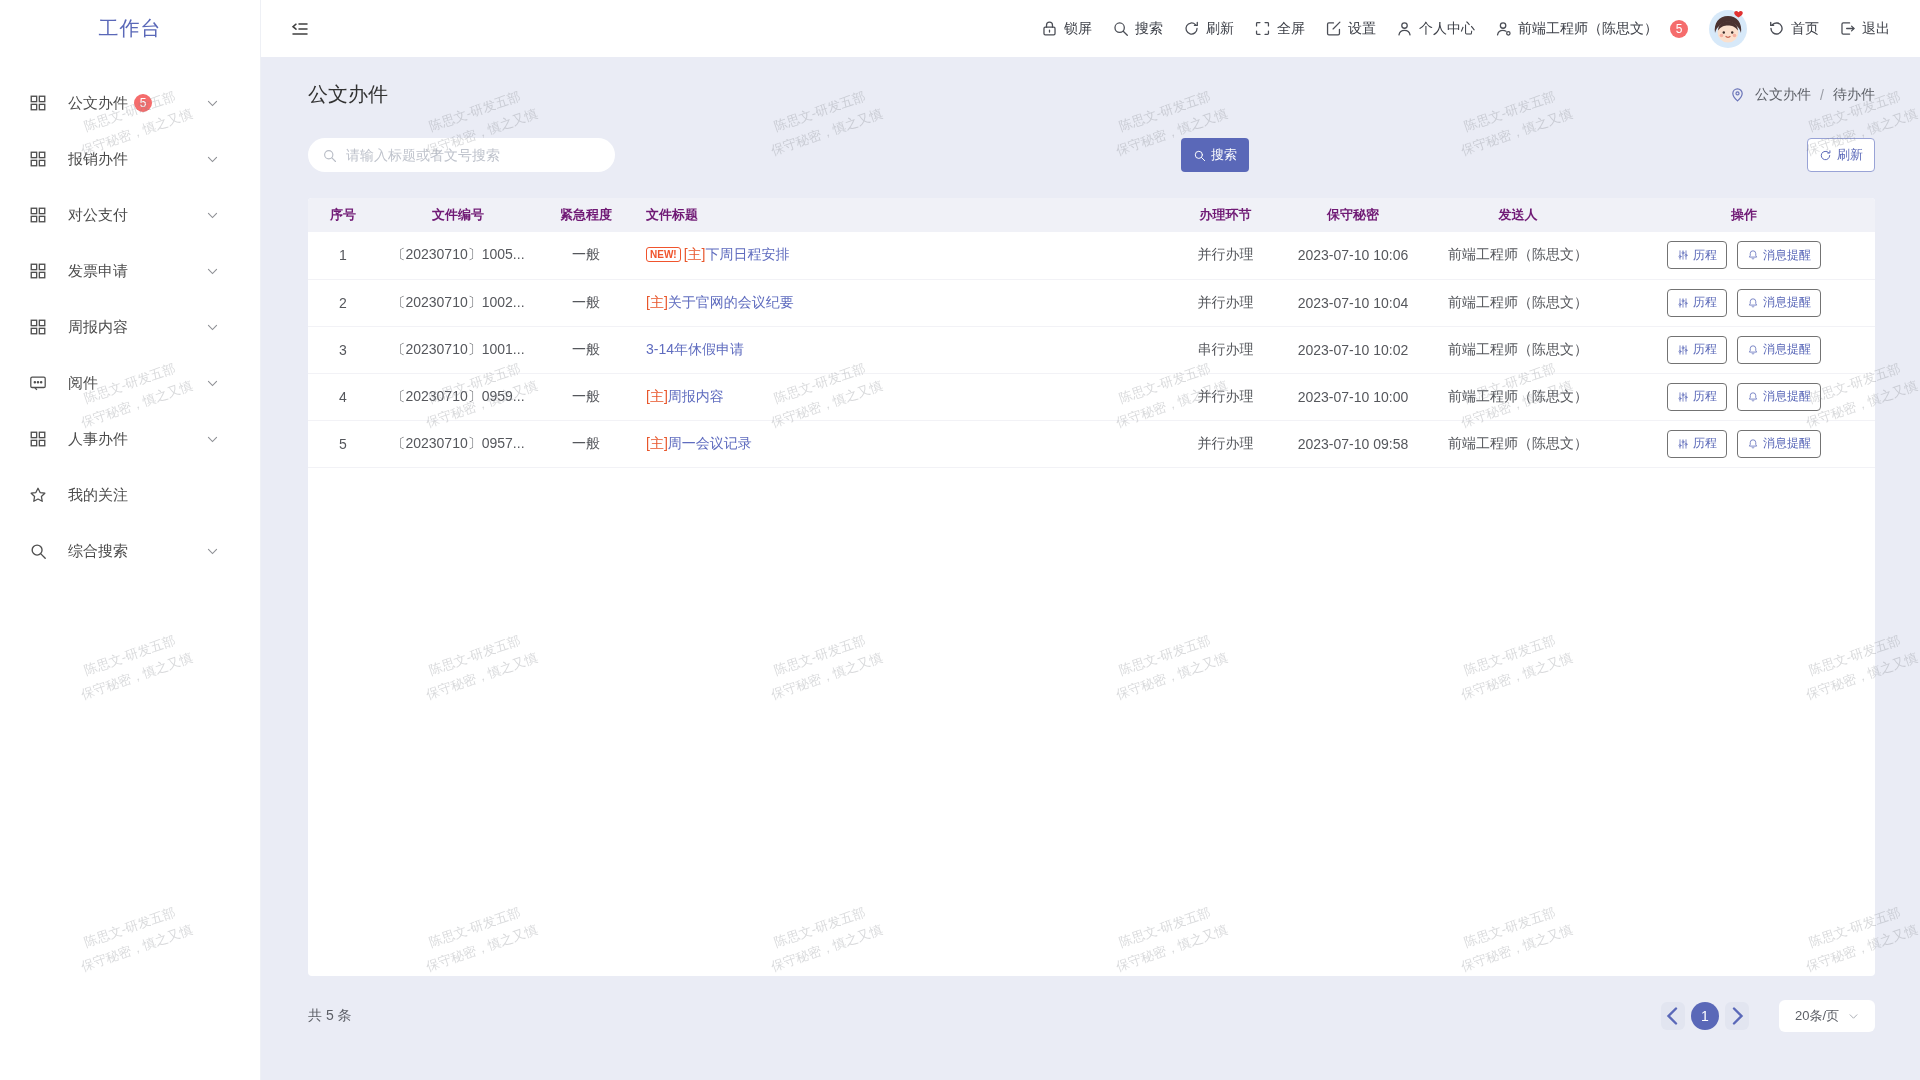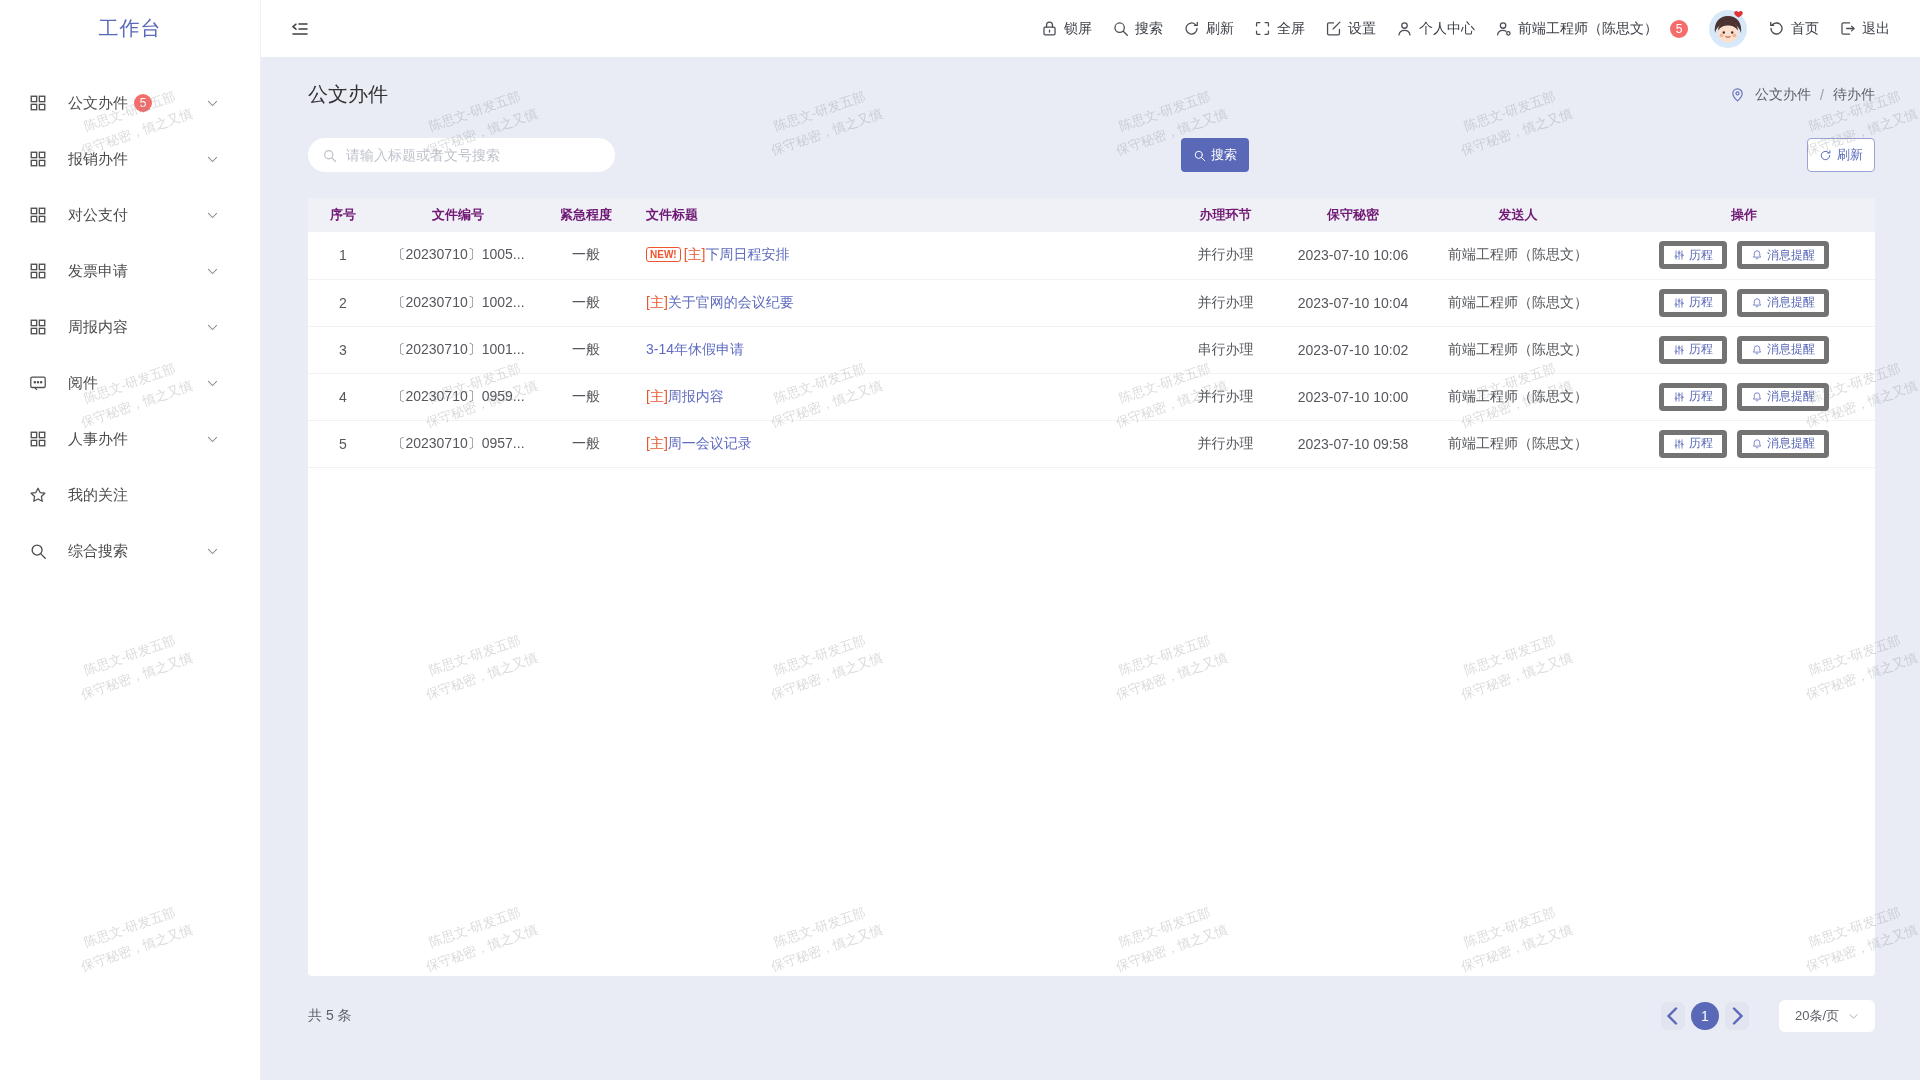--- a/index.html
+++ b/index.html
@@ -59,21 +59,21 @@
   table { width:100%; border-collapse:collapse; table-layout:fixed; }
   thead th { height:34px; background:#f0f1f7; font-size:13px; font-weight:700; color:#701a75; text-align:center; }
   th.cell-title, td.cell-title { text-align:left; padding-left:12px; }
   tbody td { height:47px; border-bottom:1px solid #f2f2f6; font-size:14px; color:#55575c;
     text-align:center; white-space:nowrap; overflow:hidden; }
   .doc-link { color:var(--link); cursor:pointer; }
   .tag-main { color:var(--orange); }
   .new-badge { display:inline-block; border:1px solid #f0542d; color:#f0542d; font-size:10px;
     font-weight:700; line-height:13px; padding:0 3px; border-radius:3px; margin-right:3px; vertical-align:1px; }
   .act-btn { display:inline-flex; align-items:center; gap:4px; height:28px; padding:0 9px;
-    border:5px solid #737373; color:var(--accent); background:#fff; border-radius:4px;
+    border:1px solid #737373; color:var(--accent); background:#fff; border-radius:4px;
     font-size:12px; cursor:pointer; }
   .act-btn .icon { width:12px; height:12px; }
   .act-btn + .act-btn { margin-left:10px; }
 
   .footer-bar { margin-top:24px; display:flex; align-items:center; }
   .total-text { font-size:14px; color:#5c5f66; }
   .pager { margin-left:auto; display:flex; align-items:center; gap:6px; }
   .page-btn { width:24px; height:28px; border-radius:6px; background:#e2e5f0; color:var(--accent);
     display:flex; align-items:center; justify-content:center; cursor:pointer; }
   .page-num { width:28px; height:28px; border-radius:50%; background:var(--accent); color:#fff;

